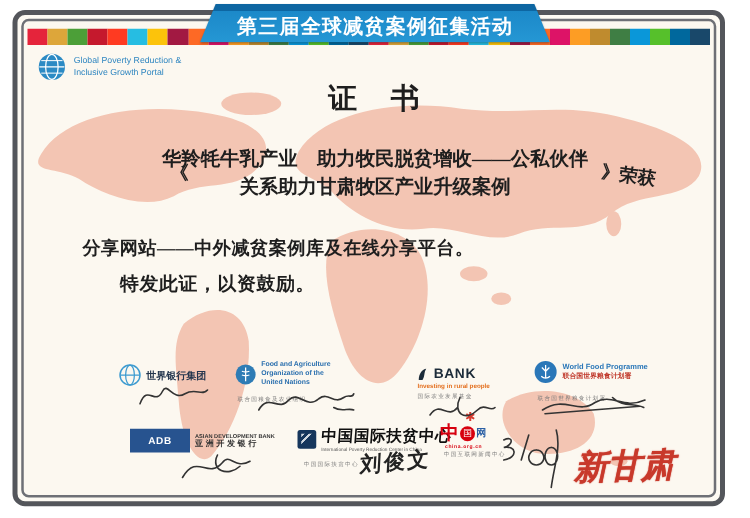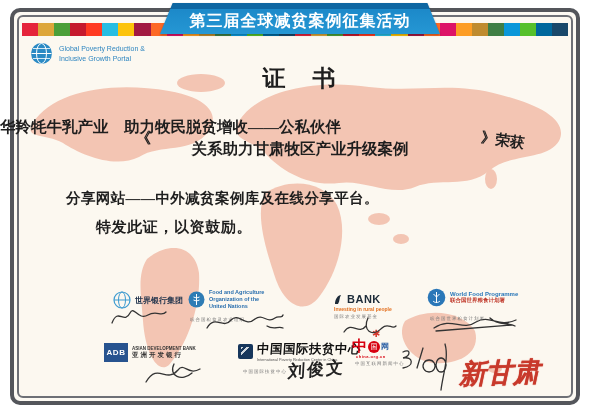--- a/index.html
+++ b/index.html
@@ -30,40 +30,40 @@
   .ribbon .label{position:absolute;left:0;right:0;top:6px;bottom:0;display:flex;align-items:center;justify-content:center;
           color:#fff;font:700 16px "Liberation Sans",sans-serif;letter-spacing:1px;white-space:nowrap;}
 
   
   .portal{position:absolute;left:30px;top:42px;display:flex;gap:6px;align-items:center;z-index:4;}
   .portal-text{font:400 7px "Liberation Sans",sans-serif;color:#2f86c0;line-height:1.4;}
 
   .layer{position:absolute;z-index:4;white-space:nowrap;color:#1e1e1e;}
   .heading{left:0;right:0;top:63px;text-align:center;font-size:23px;font-weight:700;letter-spacing:2px;}
   .openq{left:136px;top:129px;font-size:15px;font-weight:600;}
-  .case1{left:0;right:0;top:117px;font-size:15.5px;font-weight:700;}
+  .case1{left:0;right:0;top:117px;text-align:center;font-size:15.5px;font-weight:700;}
   .case2{left:0;right:0;top:139px;text-align:center;font-size:15.5px;font-weight:700;}
   .award{left:481px;top:131px;font-size:14.5px;font-weight:600;transform:rotate(8deg);}
   .body1{left:66px;top:162px;font-size:14.5px;font-weight:600;letter-spacing:.4px;}
   .body2{left:66px;top:189px;font-size:14.5px;font-weight:600;letter-spacing:.4px;}
   .closing{left:96px;top:218px;font-size:15px;font-weight:600;letter-spacing:.6px;}
 
   
   .org{position:absolute;z-index:4;display:flex;gap:4px;align-items:center;}
   .sig{position:absolute;z-index:5;}
   .sig path{fill:none;stroke:#333;stroke-width:1.3;stroke-linecap:round;}
   .tiny{font:400 4.5px "Liberation Sans",sans-serif;color:#7a7a7a;letter-spacing:1px;}
 
   .wb-text{font:700 8px "Liberation Sans",sans-serif;color:#23354d;}
   .fao-text{font:600 5.5px "Liberation Sans",sans-serif;color:#2a6fae;line-height:1.3;}
   .ifad-abbr{font:800 11px "Liberation Sans",sans-serif;color:#1c2b39;letter-spacing:.5px;}
   .ifad-tag{font:600 5px "Liberation Sans",sans-serif;color:#e36f1e;}
   .wfp-text1{font:700 6px "Liberation Sans",sans-serif;color:#2a77b8;}
   .wfp-text2{font:600 5.5px "Liberation Sans",sans-serif;color:#c0392b;}
-  .adb-box{width:24px;height:19px;background:#27538f;color:#fff;display:flex;align-items:center;justify-content:center;
+  .adb-box{width:48px;height:19px;background:#27538f;color:#fff;display:flex;align-items:center;justify-content:center;
            font:700 8px "Liberation Sans",sans-serif;letter-spacing:.5px;}
   .adb-en{font:700 4.5px "Liberation Sans",sans-serif;color:#333;}
   .adb-cn{font:600 6.5px "Liberation Sans",sans-serif;color:#333;letter-spacing:2px;}
   .iprcc-box{width:15px;height:15px;background:#16365c;border-radius:2px;position:relative;}
   .iprcc-box:after{content:"";position:absolute;left:3px;top:3px;width:9px;height:9px;
            background:linear-gradient(135deg,#fff 0 2px,transparent 2px 4px,#fff 4px 6px,transparent 6px);opacity:.8;}
   .iprcc-cn{font-size:12.5px;font-weight:700;color:#101010;letter-spacing:.5px;transform:skewX(-4deg);}
   .iprcc-en{font:400 3.8px "Liberation Sans",sans-serif;color:#555;}
   .sig-name{position:absolute;z-index:5;font-size:17px;font-weight:700;color:#222;
            transform:rotate(-5deg) skewX(-8deg);letter-spacing:2px;}
@@ -161,21 +161,21 @@
   <div class="layer heading">证　书</div>
   <div class="layer openq">《</div>
   <div class="layer case1">华羚牦牛乳产业　助力牧民脱贫增收——公私伙伴</div>
   <div class="layer case2">关系助力甘肃牧区产业升级案例</div>
   <div class="layer award">》荣获</div>
   <div class="layer body2">分享网站——中外减贫案例库及在线分享平台。</div>
   <div class="layer closing">特发此证，以资鼓励。</div>
 
   <span class="map-star">✱</span>
 
-  <div class="org" style="left:113px;top:291px;">
+  <div class="org" style="left:95px;top:291px;">
     <svg width="18" height="18">
       <circle cx="9" cy="9" r="8" fill="none" stroke="#3d9bd0" stroke-width="1.2"></circle>
       <ellipse cx="9" cy="9" rx="3.5" ry="8" fill="none" stroke="#3d9bd0" stroke-width="1"></ellipse>
       <line x1="1" y1="9" x2="17" y2="9" stroke="#3d9bd0" stroke-width="1"></line>
     </svg>
     <span class="wb-text">世界银行集团</span>
   </div>
   <svg class="sig" style="left:108px;top:303px;" width="62" height="24">
     <path d="M4,20 C10,4 16,22 22,10 C26,2 30,18 40,12 C48,7 54,14 58,9"></path>
   </svg>

